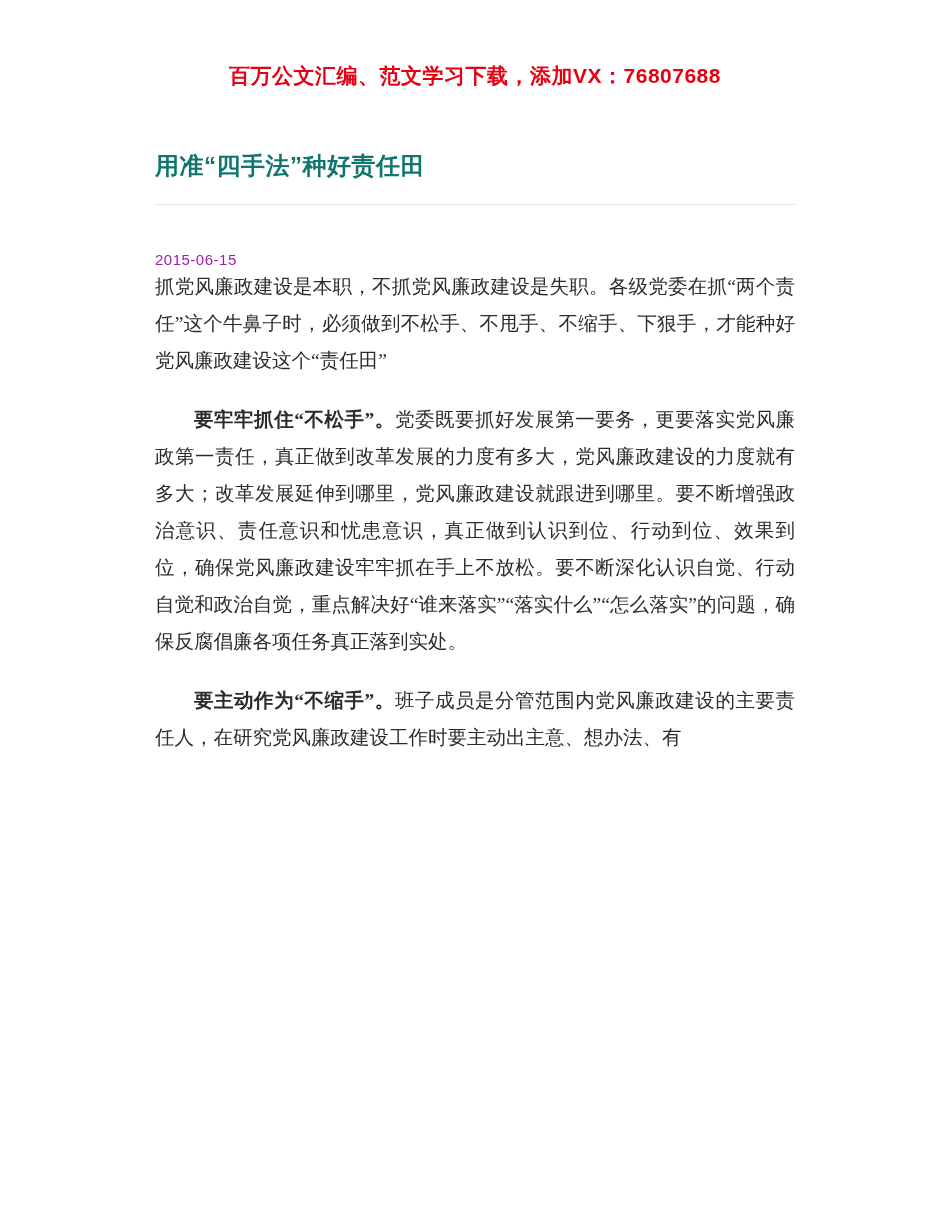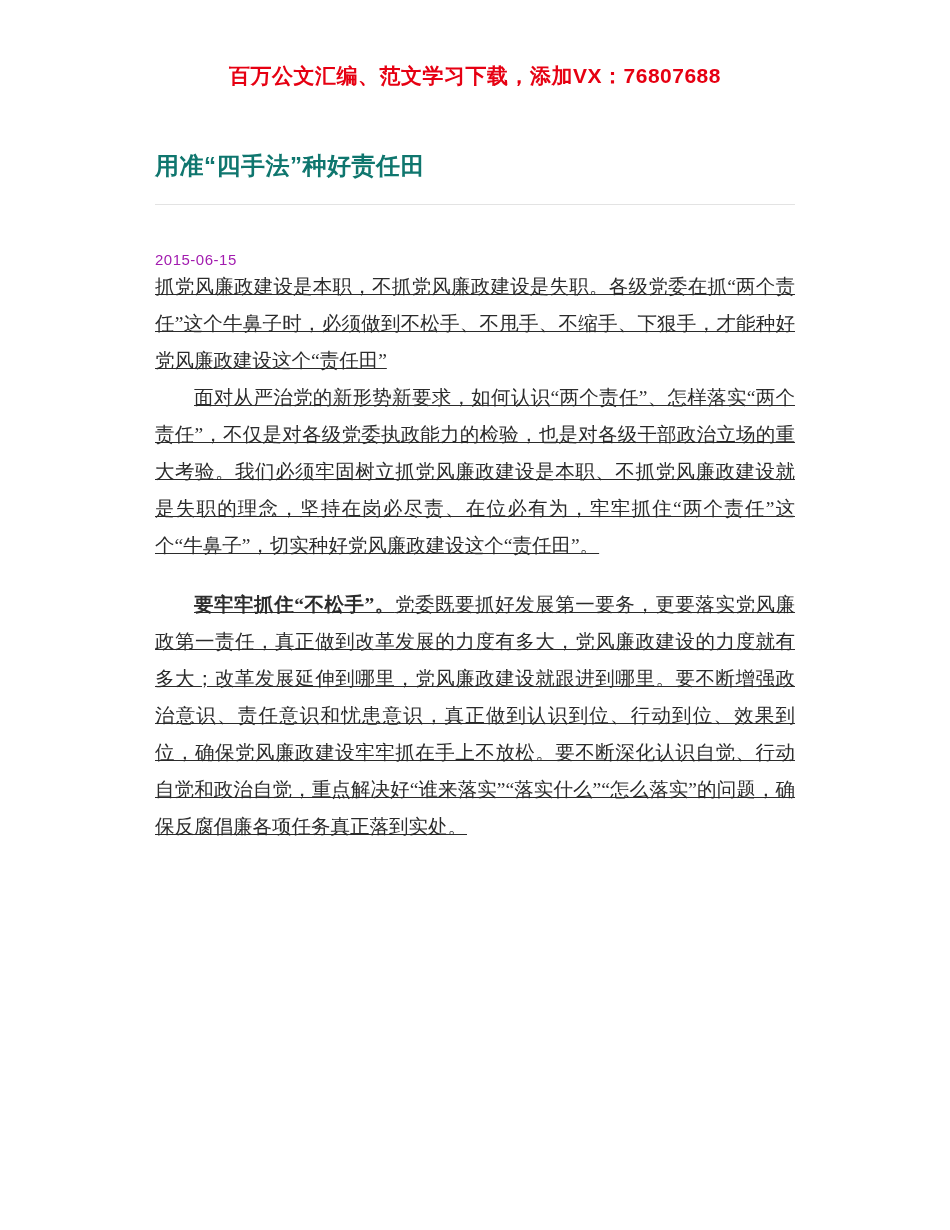--- a/index.html
+++ b/index.html
@@ -57,21 +57,20 @@
     letter-spacing: 0.5px;
   }
   .body-text {
     font-family: "Liberation Serif", "DejaVu Serif", serif;
     font-size: 19.5px;
     line-height: 37px;
     color: #2b2b2b;
     text-align: justify;
     text-justify: inter-ideograph;
     margin: 0;
-    text-decoration: underline;
   }
   p.para {
     margin: 0;
     padding: 0;
   }
   p.para.indent {
     text-indent: 2em;
   }
   p.para.gap {
     margin-top: 22px;
@@ -90,17 +89,17 @@
 
   <div class="ad-banner">百万公文汇编、范文学习下载，添加VX：76807688</div>
 
   <h1 class="doc-title">用准“四手法”种好责任田</h1>
   <div class="title-rule"></div>
 
   <div class="doc-date">2015-06-15</div>
 
   <div class="body-text">
     <p class="para first-para">抓党风廉政建设是本职，不抓党风廉政建设是失职。各级党委在抓“两个责任”这个牛鼻子时，必须做到不松手、不甩手、不缩手、下狠手，才能种好党风廉政建设这个“责任田”</p>
-    <p class="para indent">面对从严治党的新形势新要求，如何认识“两个责任”、怎样落实“两个责任”，不仅是对各级党委执政能力的检验，也是对各级干部政治立场的重大考验。我们必须牢固树立抓党风廉政建设是本职、不抓党风廉政建设就是失职的理念，坚持在岗必尽责、在位必有为，牢牢抓住“两个责任”这个“牛鼻子”，切实种好党风廉政建设这个“责任田”。</p>
     <p class="para indent gap"><span class="lead-in">要牢牢抓住“不松手”。</span><span>党委既要抓好发展第一要务，更要落实党风廉政第一责任，真正做到改革发展的力度有多大，党风廉政建设的力度就有多大；改革发展延伸到哪里，党风廉政建设就跟进到哪里。要不断增强政治意识、责任意识和忧患意识，真正做到认识到位、行动到位、效果到位，确保党风廉政建设牢牢抓在手上不放松。要不断深化认识自觉、行动自觉和政治自觉，重点解决好“谁来落实”“落实什么”“怎么落实”的问题，确保反腐倡廉各项任务真正落到实处。</span></p>
+    <p class="para indent gap"><span class="lead-in">要主动作为“不缩手”。</span><span>班子成员是分管范围内党风廉政建设的主要责任人，在研究党风廉政建设工作时要主动出主意、想办法、有</span></p>
   </div>
 
 </div>
 
 </body></html>

